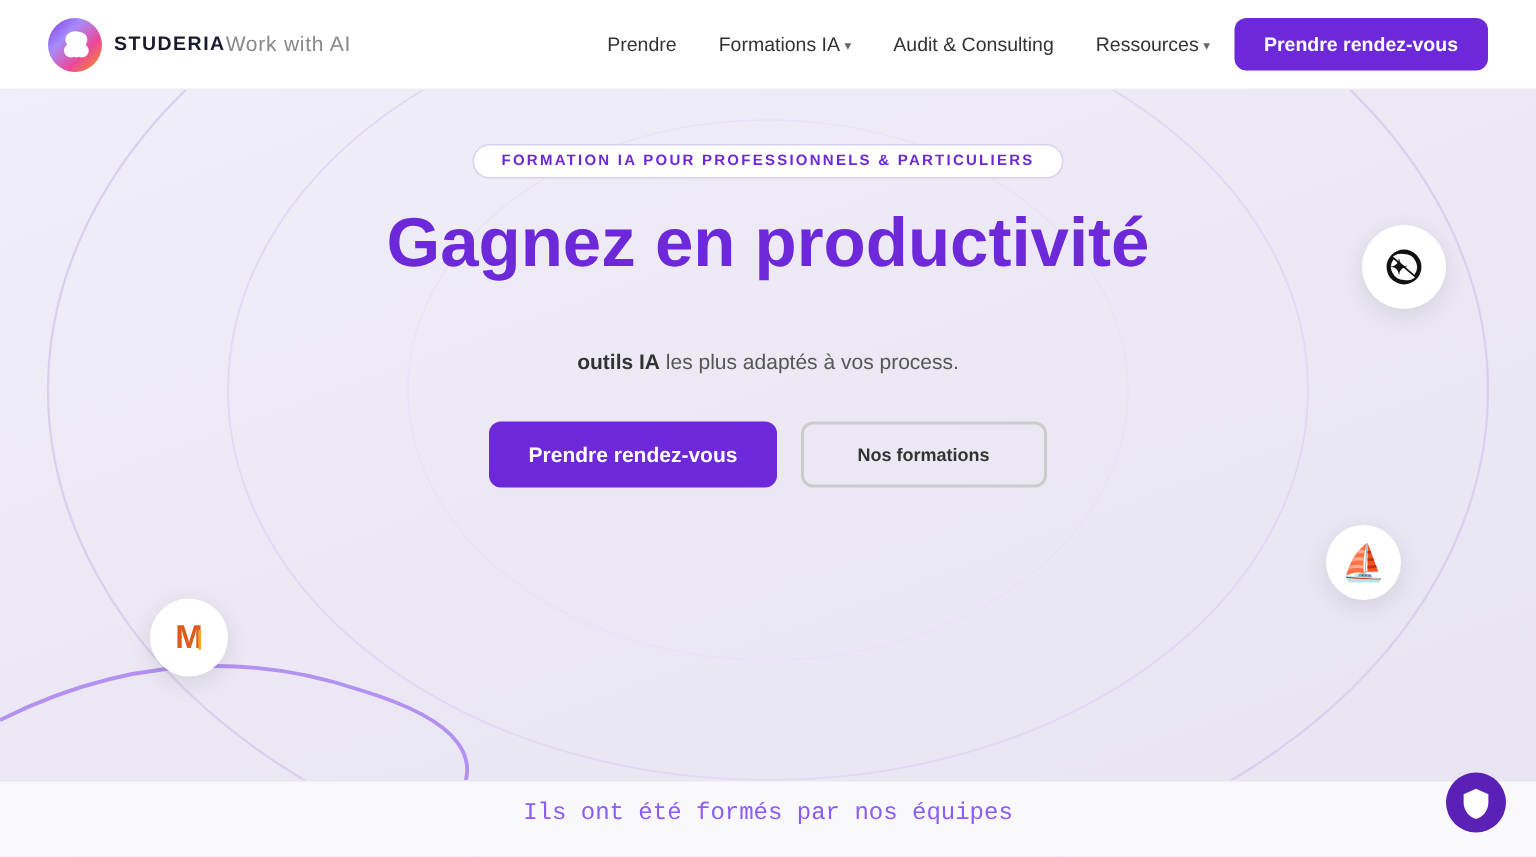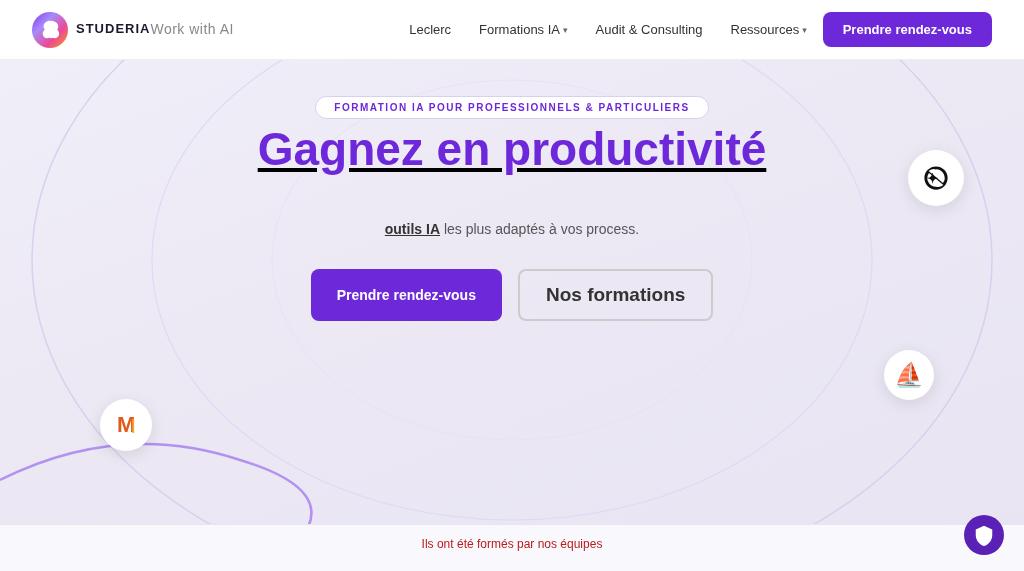--- a/index.html
+++ b/index.html
@@ -123,24 +123,23 @@
       letter-spacing: 1.5px;
       color: #6d28d9;
       text-transform: uppercase;
       position: relative;
       z-index: 2;
     }
 
     
     .hero-headline {
       text-align: center;
-      margin-top: 4px;
+      margin-top: 16px;
       position: relative;
       z-index: 2;
-      text-decoration: underline;
     }
     .hero-headline h1 {
       font-size: 46px;
       font-weight: 800;
       color: #1a1a2e;
       line-height: 1.15;
     }
     .hero-headline h1 span {
       color: #6d28d9;
     }
@@ -152,21 +151,20 @@
       font-size: 14px;
       color: #555;
       line-height: 1.7;
       position: relative;
       z-index: 2;
       max-width: 420px;
     }
     .hero-subtext strong {
       font-weight: 700;
       color: #333;
-      text-decoration: underline;
     }
 
     
     .hero-buttons {
       display: flex;
       gap: 16px;
       margin-top: 28px;
       position: relative;
       z-index: 2;
     }
@@ -178,22 +176,22 @@
       padding: 13px 26px;
       font-size: 14px;
       font-weight: 600;
       cursor: pointer;
     }
     .btn-secondary {
       background: transparent;
       color: #333;
       border: 2px solid #ccc;
       border-radius: 8px;
-      padding: 13px 26px;
-      font-size: 19px;
+      padding: 13px 36px;
+      font-size: 12px;
       font-weight: 600;
       cursor: pointer;
     }
 
     
     .float-circle {
       position: absolute;
       width: 56px;
       height: 56px;
       background: #fff;
@@ -226,23 +224,24 @@
       width: 100%;
       background: #f9f8fc;
       border-top: 1px solid #e8e4f0;
       padding: 12px 0 10px;
       position: absolute;
       bottom: 0;
       left: 0;
     }
     .proof-text {
       text-align: center;
-      font-size: 12px;
-      color: #b91c1c;
+      font-size: 16px;
+      color: #8b5cf6;
       margin-bottom: 10px;
+      font-family: Liberation Mono, monospace;
     }
     .logos-row {
       display: flex;
       align-items: center;
       justify-content: center;
       gap: 18px;
       flex-wrap: nowrap;
     }
     .logo-badge {
       height: 28px;
@@ -290,21 +289,21 @@
       </svg>
     </div>
     <div style="display:flex;line-height:1.2;">
       <span class="logo-text-main">STUDERIA</span>
       <span class="logo-text-sub">Work with AI</span>
     </div>
   </div>
 
   <div class="nav-links">
     <div class="nav-item">
-      <span>Leclerc</span>
+      <span>Prendre</span>
     </div>
     <div class="nav-item">
       <span>Formations IA</span>
       <span class="chevron">▾</span>
     </div>
     <div class="nav-item">
       <span>Audit &amp; Consulting</span>
     </div>
     <div class="nav-item">
       <span>Ressources</span>

